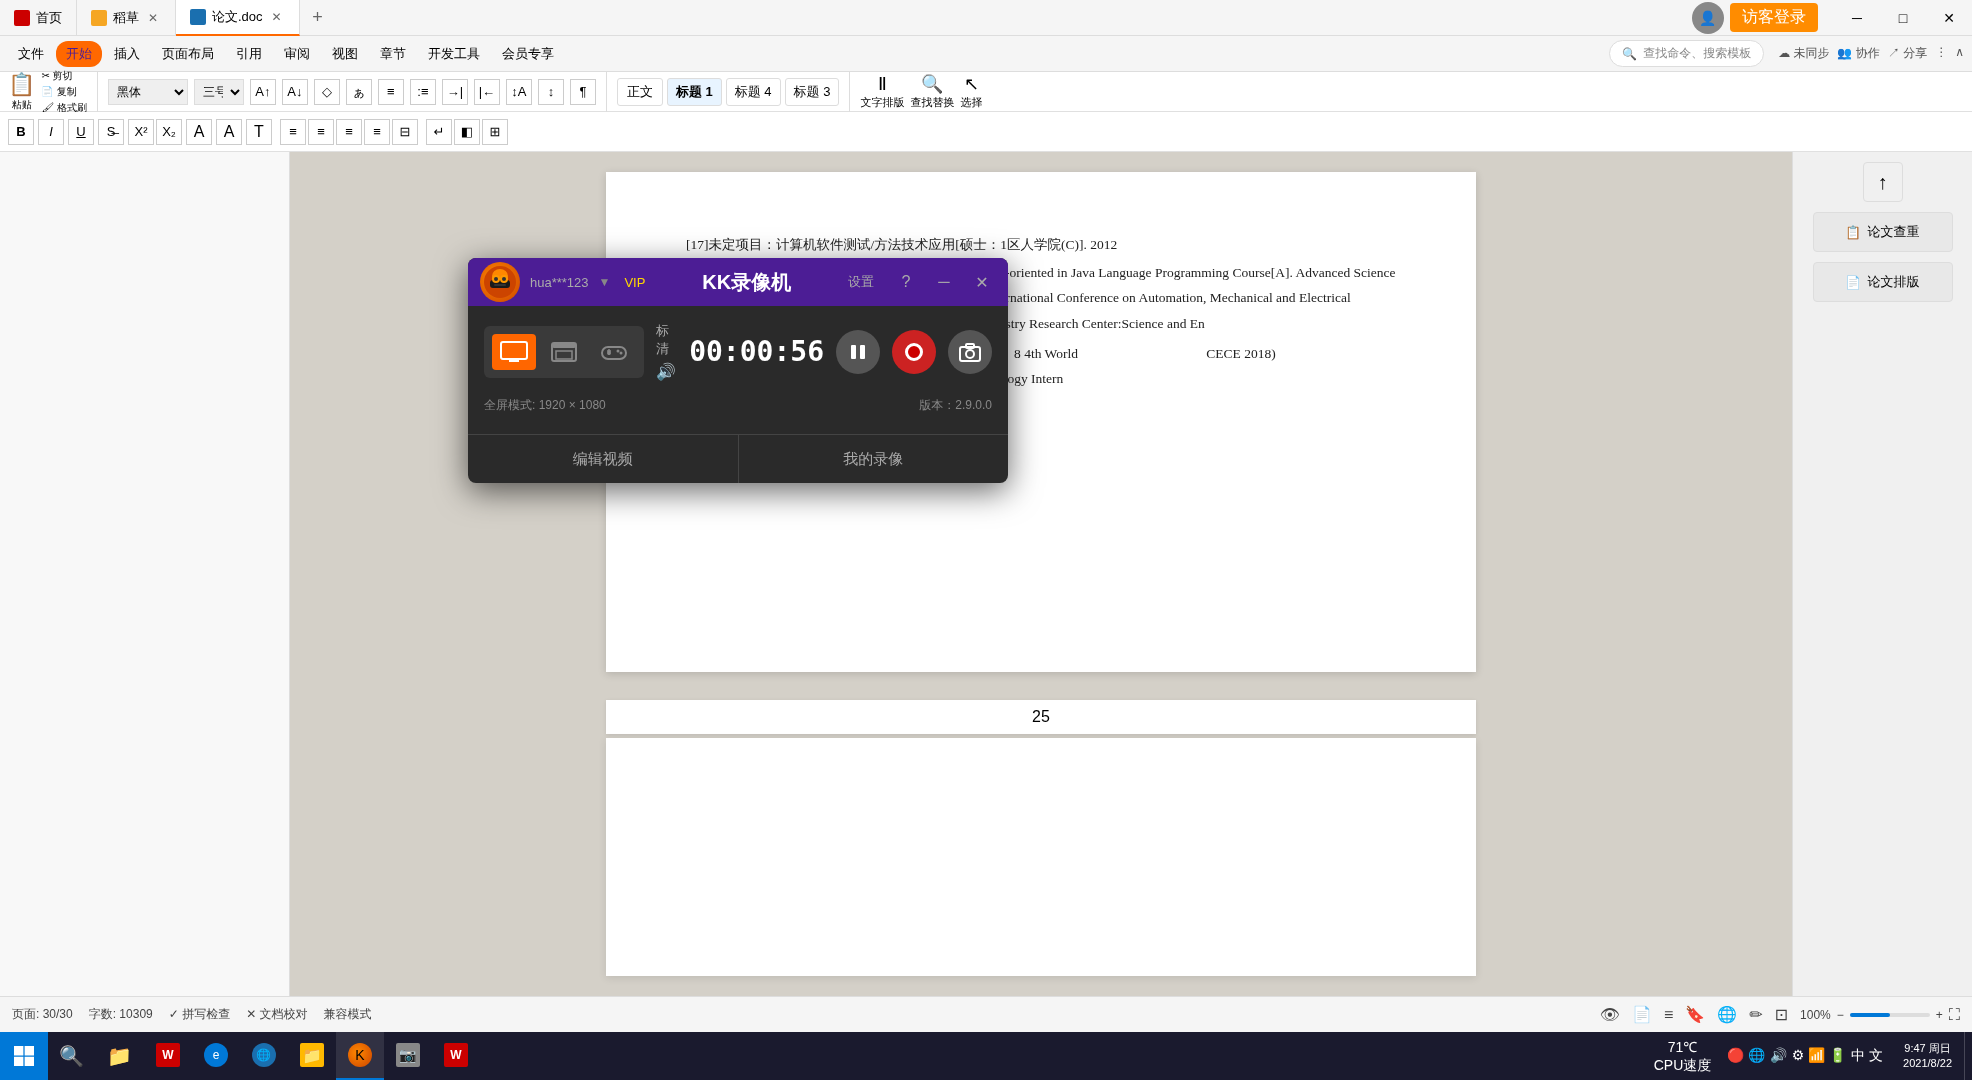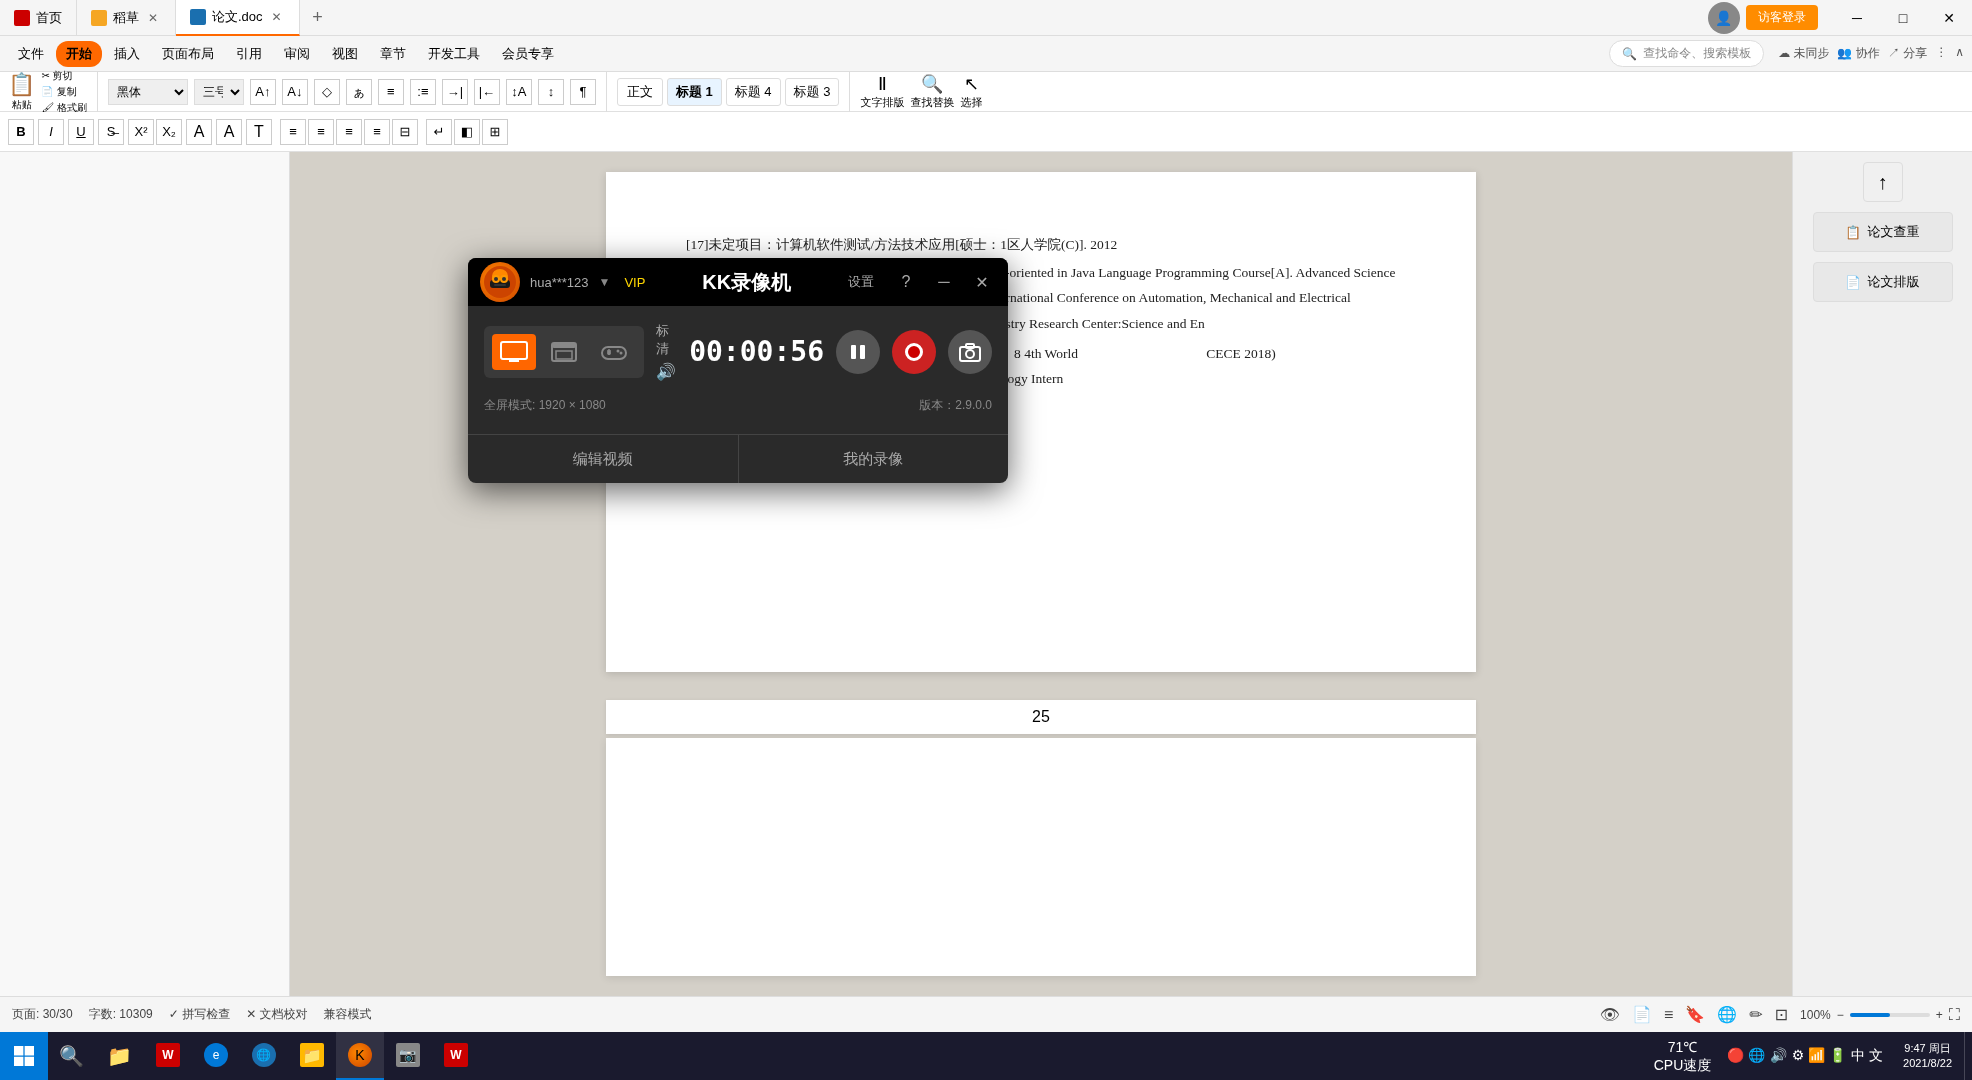--- a/index.html
+++ b/index.html
@@ -23,26 +23,26 @@
     .tab { height: 36px; padding: 8px 14px; display: flex; align-items: center; gap: 6px; cursor: pointer; font-size: 13px; border-right: 1px solid #ddd; }
     .tab.active { background: white; border-bottom: 2px solid #ff6800; }
     .tab-icon { width: 16px; height: 16px; border-radius: 2px; display: inline-block; }
     .tab-icon.wps-red { background: #cc0000; }
     .tab-icon.wps-yellow { background: #f5a623; }
     .tab-icon.wps-blue { background: #1a6faf; }
     .tab-close { width: 16px; height: 16px; display: flex; align-items: center; justify-content: center; border-radius: 2px; font-size: 12px; color: #666; }
     .tab-add { width: 36px; height: 36px; display: flex; align-items: center; justify-content: center; font-size: 18px; color: #666; cursor: pointer; }
     .win-controls { margin-left: auto; display: flex; }
     .win-btn { width: 46px; height: 36px; display: flex; align-items: center; justify-content: center; cursor: pointer; font-size: 14px; }
-    .login-btn { background: #ff8c00; color: white; padding: 4px 12px; border-radius: 4px; font-size: 12px; cursor: pointer; margin-right: 8px; }
+    .login-btn { background: #ff8c00; color: white; padding: 4px 12px; border-radius: 4px; font-size: 16px; cursor: pointer; margin-right: 8px; }
 
     
     .ribbon-menu { height: 36px; background: #f5f5f5; display: flex; align-items: center; gap: 2px; padding: 0 8px; border-bottom: 1px solid #ddd; }
     .ribbon-item { padding: 4px 10px; font-size: 13px; cursor: pointer; border-radius: 3px; }
-    .ribbon-item.active { background: #ff6800; color: #000000; border-radius: 12px; font-weight: bold; }
+    .ribbon-item.active { background: #ff6800; color: #4c1d95; border-radius: 12px; }
     .ribbon-sep { width: 1px; height: 40px; background: #ddd; margin: 0 4px; }
 
     
     .toolbar-row1 { height: 40px; background: white; display: flex; align-items: center; padding: 0 8px; gap: 6px; border-bottom: 1px solid #e0e0e0; }
     .toolbar-row2 { height: 40px; background: white; display: flex; align-items: center; padding: 0 8px; gap: 4px; border-bottom: 1px solid #e0e0e0; }
 
     
     .content-area { flex: 1; display: flex; overflow: hidden; }
     .doc-canvas { flex: 1; background: #d4d0c8; overflow: auto; padding: 20px; display: flex; flex-direction: column; align-items: center; }
     .page { background: white; width: 870px; min-height: 500px; padding: 60px 80px; margin-bottom: 20px; box-shadow: 0 2px 8px rgba(0,0,0,0.15); font-size: 13px; line-height: 1.8; font-family: 'Times New Roman', serif; }
@@ -50,21 +50,21 @@
     .right-panel { width: 180px; background: #f0f0f0; border-left: 1px solid #ddd; display: flex; flex-direction: column; align-items: center; padding: 10px; gap: 10px; }
     .panel-btn { width: 140px; height: 40px; background: #e8e8e8; border: 1px solid #ddd; border-radius: 4px; display: flex; align-items: center; justify-content: center; gap: 6px; cursor: pointer; font-size: 13px; }
 
     
     .status-bar { height: 36px; background: #f5f5f5; border-top: 1px solid #ddd; display: flex; align-items: center; padding: 0 12px; gap: 16px; font-size: 12px; color: #444; }
     .status-right { margin-left: auto; display: flex; align-items: center; gap: 12px; }
     .zoom-bar { display: flex; align-items: center; gap: 6px; }
 
     
     .kk-overlay { position: absolute; top: 258px; left: 468px; width: 540px; background: #2a2a2a; border-radius: 8px; box-shadow: 0 8px 32px rgba(0,0,0,0.6); z-index: 500; overflow: hidden; }
-    .kk-titlebar { height: 48px; background: #000000; display: flex; align-items: center; padding: 0 12px; gap: 10px; }
+    .kk-titlebar { height: 48px; background: #4c1d95; display: flex; align-items: center; padding: 0 12px; gap: 10px; }
     .kk-logo { width: 40px; height: 40px; border-radius: 50%; background: radial-gradient(circle at 40% 40%, #ff8800, #cc4400); display: flex; align-items: center; justify-content: center; font-size: 20px; }
     .kk-title { color: white; font-size: 20px; font-weight: bold; flex: 1; text-align: center; }
     .kk-user { color: #aaa; font-size: 13px; }
     .kk-vip { color: #ffd700; font-size: 13px; margin-left: 4px; }
     .kk-ctrl-btn { width: 28px; height: 28px; display: flex; align-items: center; justify-content: center; color: #aaa; cursor: pointer; font-size: 16px; }
     .kk-settings { color: #aaa; font-size: 13px; cursor: pointer; margin-right: 8px; }
     .kk-body { padding: 16px; display: flex; flex-direction: column; gap: 12px; }
     .kk-main-controls { display: flex; align-items: center; gap: 12px; }
     .kk-mode-btns { display: flex; gap: 6px; background: #3a3a3a; padding: 8px; border-radius: 6px; }
     .kk-mode-btn { width: 44px; height: 36px; display: flex; align-items: center; justify-content: center; cursor: pointer; border-radius: 4px; font-size: 22px; }

